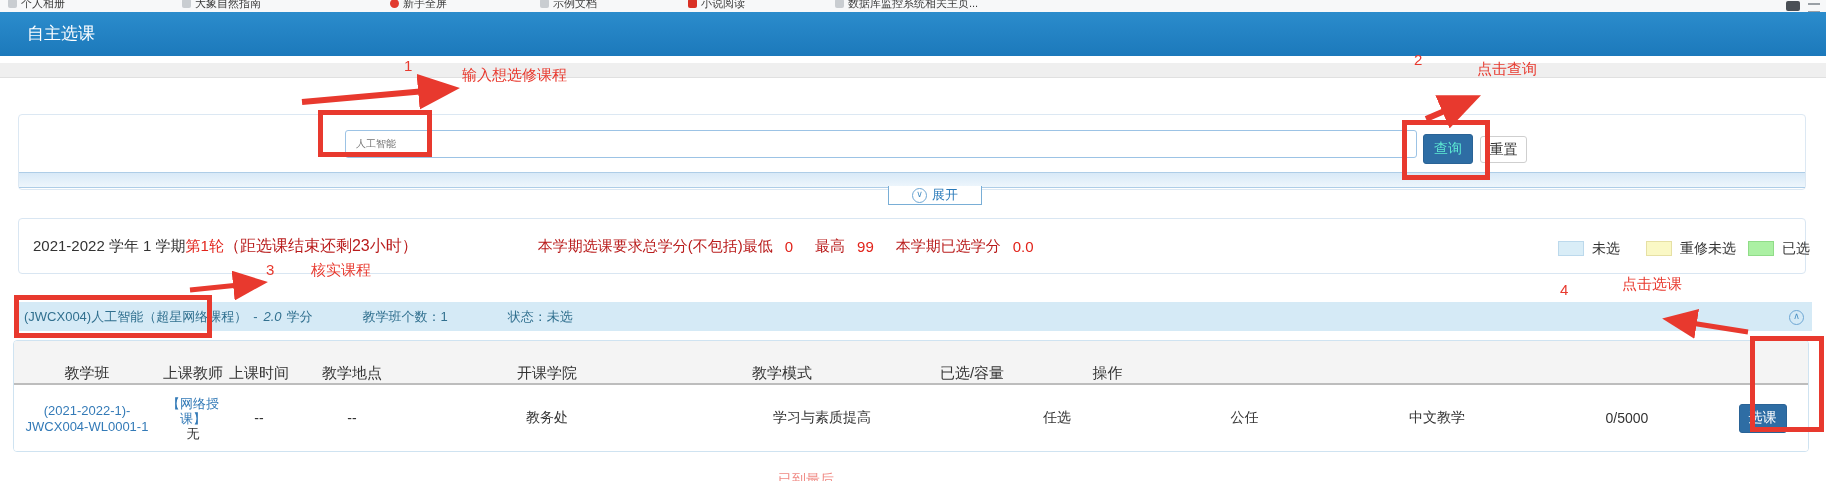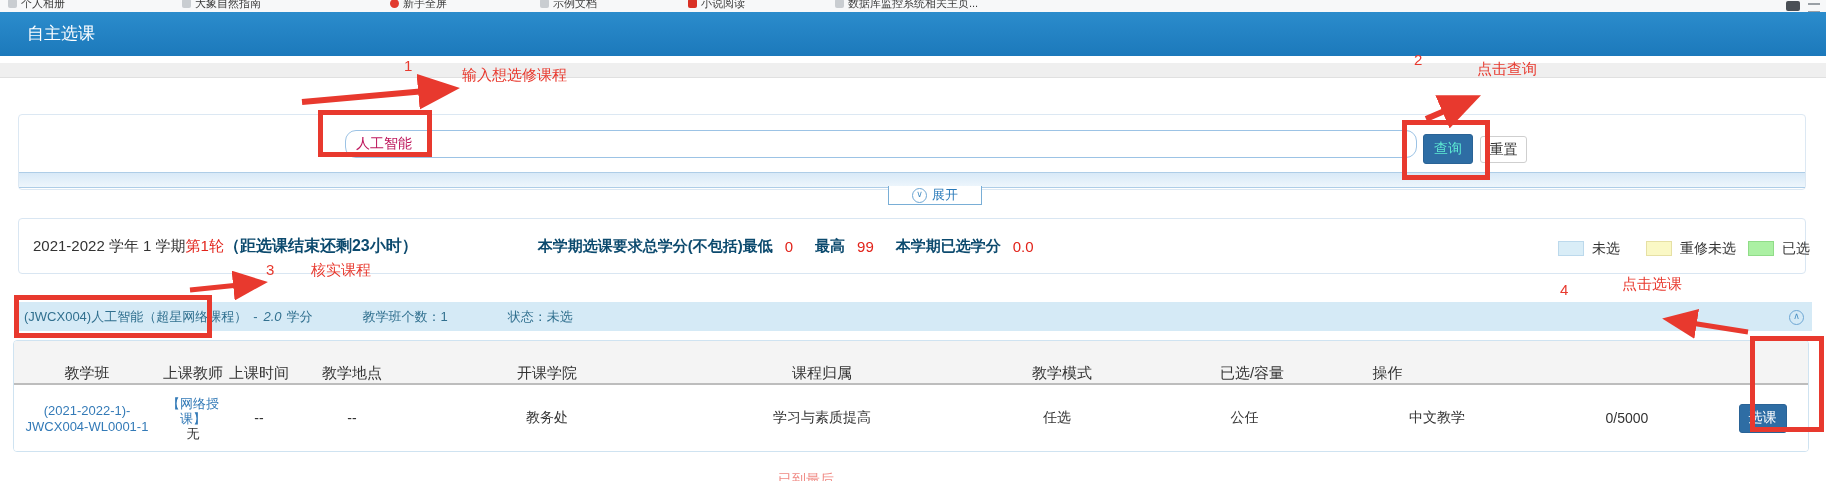--- a/index.html
+++ b/index.html
@@ -20,38 +20,38 @@
           background:linear-gradient(180deg,#2b8ccc,#1c79bb);z-index:4;}
   .appbar .title{position:absolute;left:27px;top:0;line-height:44px;color:#fff;font-size:17px;}
 
   
   .graystrip{position:absolute;left:0;top:63px;width:1826px;height:14px;background:#efefef;border-bottom:1px solid #e0e0e0;}
 
   
   .search-panel{position:absolute;left:18px;top:114px;width:1788px;height:76px;background:#fff;
                 border:1px solid #dce8f3;border-radius:4px;box-sizing:border-box;}
   .course-input{position:absolute;left:345px;top:130px;width:1050px;height:26px;border:1px solid #9cc3e5;
-                border-radius:11px;padding:0 10px;font-size:14px;color:#be185d;outline:none;
+                border-radius:3px;padding:0 10px;font-size:10px;color:#737373;outline:none;
                 font-family:"Liberation Sans","DejaVu Sans",sans-serif;}
   .btn{box-sizing:border-box;display:flex;align-items:center;justify-content:center;border-radius:3px;font-size:14px;cursor:pointer;}
   .btn-query{position:absolute;left:1423px;top:134px;width:50px;height:30px;background:#2e6da4;border:1px solid #2a6396;color:#5eead4;}
   .btn-reset{position:absolute;left:1480px;top:136px;width:47px;height:27px;background:#fff;border:1px solid #cfcfcf;color:#333;}
   .bluestrip{position:absolute;left:19px;top:172px;width:1786px;height:14px;
              background:linear-gradient(#d8e9f7,#eef6fc);border-top:1px solid #aecde7;border-bottom:1px solid #aecde7;}
   .expand-tab{position:absolute;left:888px;top:186px;width:92px;height:18px;background:#fff;
               border:1px solid #79aed6;border-top:none;display:flex;align-items:center;justify-content:center;
               color:#2a7ab9;font-size:13px;cursor:pointer;z-index:6;}
   .circle-ico{width:13px;height:13px;border:1px solid #6ea7d4;border-radius:50%;color:#4a90c4;
               font-size:9px;line-height:11px;text-align:center;margin-right:5px;flex:0 0 auto;}
 
   
   .sem-panel{position:absolute;left:18px;top:218px;width:1788px;height:56px;border:1px solid #d9e6f2;
              border-radius:4px;box-sizing:border-box;display:flex;align-items:center;padding-left:14px;font-size:15px;}
   .sem-panel .red{color:#e2231a;}
-  .sem-panel .bold{font-weight:bold;color:#0c4a6e;}
+  .sem-panel .bold{font-weight:normal;color:#b91c1c;}
   .sem-panel .big{font-size:16px;}
   .gap-s{margin-left:12px;} .gap-m{margin-left:22px;} .gap-xl{margin-left:120px;}
 
   
   .sw{position:absolute;top:241px;width:26px;height:15px;box-sizing:border-box;}
   .sw-label{position:absolute;top:240px;font-size:14px;color:#333;}
 
   
   .course-bar{position:absolute;left:14px;top:302px;width:1798px;height:29px;background:#d5eaf6;
               display:flex;align-items:center;padding-left:10px;box-sizing:border-box;color:#31708f;font-size:13px;}
@@ -166,21 +166,20 @@
     <span class="collapse-circle">∧</span>
   </div>
 
   <div class="tablebox">
     <div class="thead">
       <div class="cell c0">教学班</div>
       <div class="cell c1">上课教师</div>
       <div class="cell c2">上课时间</div>
       <div class="cell c3">教学地点</div>
       <div class="cell c4">开课学院</div>
-      <div class="cell c5">课程归属</div>
       <div class="cell c8">教学模式</div>
       <div class="cell c9">已选/容量</div>
       <div class="cell c10">操作</div>
     </div>
     <div class="trow">
       <div class="cell c0"><a class="link">(2021-2022-1)-JWCX004-WL0001-1</a></div>
       <div class="cell c1">
         <span class="teacher-tag">【网络授课】</span>
         <span class="teacher-name">无</span>
       </div>

